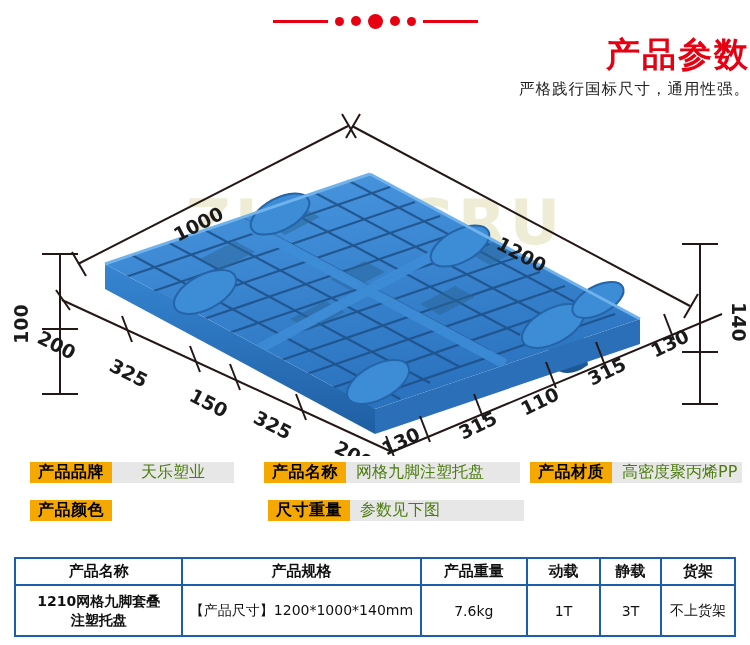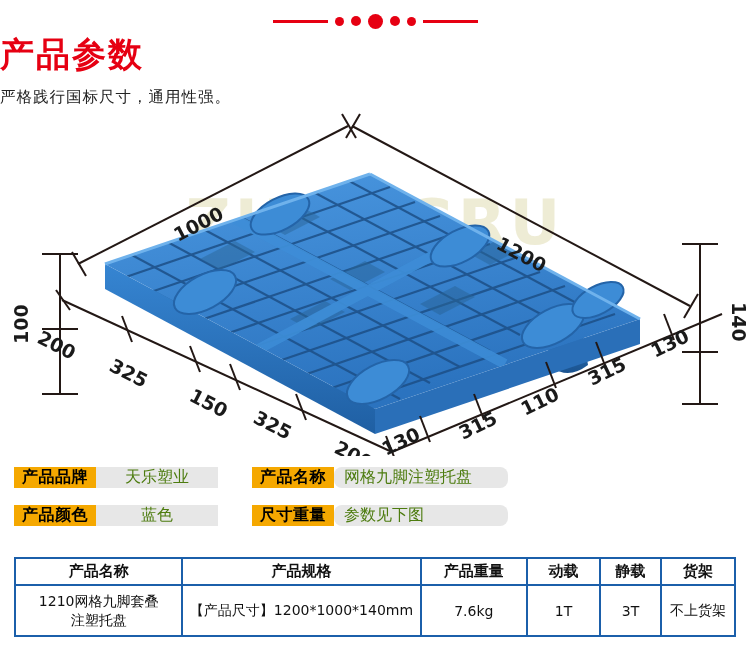--- a/index.html
+++ b/index.html
@@ -12,21 +12,21 @@
   }
   #page {
     position: relative;
     width: 750px; height: 645px;
     background: #fff;
   }
 
   
   .header {
     position: absolute; left: 0; top: 0; width: 750px; height: 108px;
-    text-align: left;
+    text-align: right;
   }
   .deco {
     display: flex; align-items: center; justify-content: center;
     gap: 7px; height: 22px; margin-top: 10px;
   }
   .deco-line {
     width: 55px; height: 3px; background: #e60012;
   }
   .dot { border-radius: 50%; background: #e60012; }
   .dot.s { width: 9px; height: 9px; }
@@ -39,21 +39,21 @@
     color: #e60012;
     letter-spacing: 2px;
     line-height: 40px;
     margin-top: 2px;
     font-family: "DejaVu Sans", "Liberation Sans", sans-serif;
   }
   .sub-title {
     font-size: 15.5px;
     color: #222;
     line-height: 22px;
-    margin-top: 12px;
+    margin-top: 4px;
     letter-spacing: 1px;
     font-family: "DejaVu Sans", "Liberation Sans", sans-serif;
   }
 
   
   .diagram {
     position: absolute; left: 0; top: 104px; width: 750px; height: 352px;
   }
   .diagram svg { display: block; }
 
@@ -71,21 +71,21 @@
     fill: #e9e6c8;
     opacity: 0.75;
     letter-spacing: 4px;
   }
 
   
   .specs {
     position: absolute; left: 14px; top: 462px; width: 724px;
   }
   .spec-row {
-    display: flex; align-items: center; height: 30px; margin-bottom: 8px;
+    display: flex; align-items: flex-start; height: 30px; margin-bottom: 8px; margin-left: 16px;
   }
   .spec-group { display: flex; align-items: stretch; }
   .spec-key {
     background: #f5a800;
     color: #000;
     font-weight: bold;
     font-size: 16px;
     display: flex; align-items: center; justify-content: center;
     padding: 0 8px;
     white-space: nowrap;
@@ -98,21 +98,21 @@
     font-size: 16px;
     display: flex; align-items: center;
     padding: 0 10px;
     white-space: nowrap;
     font-family: "DejaVu Sans", "Liberation Sans", sans-serif;
   }
   .spec-val.center { justify-content: center; }
   .g1 { width: 208px; }
   .g1 .spec-val { width: 122px; }
   .g2 { width: 260px; margin-left: 30px; }
-  .g2 .spec-val { width: 174px; border-radius: 8px; }
+  .g2 .spec-val { width: 174px; }
   .g3 { width: 216px; margin-left: 10px; }
   .g3 .spec-val { width: 130px; }
 
   
   .tbl-wrap {
     position: absolute; left: 14px; top: 557px; width: 722px;
   }
   table.spec-table {
     border-collapse: collapse;
     width: 722px;
@@ -124,21 +124,21 @@
     font-family: "DejaVu Sans", "Liberation Sans", sans-serif;
     color: #111;
   }
   table.spec-table th {
     font-size: 15px; font-weight: bold; height: 27px;
     padding: 2px 2px;
   }
   table.spec-table td {
     font-size: 14px; height: 51px; padding: 3px 4px;
   }
-  td.name-cell { font-weight: normal; font-size: 14.5px; line-height: 19px; }
+  td.name-cell { font-weight: bold; font-size: 14.5px; line-height: 19px; }
   .col-a { width: 165px; }
   .col-b { width: 235px; }
   .col-c { width: 105px; margin-top: 46px; }
   .col-d { width: 72px; border-radius: 6px; }
   .col-e { width: 60px; }
   .col-f { width: 73px; }
 </style>
 </head>
 <body>
 
@@ -307,26 +307,29 @@
 
     <div class="spec-row">
       <div class="spec-group g1">
         <div class="spec-key">产品品牌</div>
         <div class="spec-val center">天乐塑业</div>
       </div>
       <div class="spec-group g2">
         <div class="spec-key">产品名称</div>
         <div class="spec-val">网格九脚注塑托盘</div>
       </div>
+      <div class="spec-group g3">
+        <div class="spec-key">产品材质</div>
+        <div class="spec-val">高密度聚丙烯PP</div>
+      </div>
     </div>
 
     <div class="spec-row">
       <div class="spec-group g1">
         <div class="spec-key">产品颜色</div>
-        <div class="spec-val center">蓝色</div>
       </div>
       <div class="spec-group g2">
         <div class="spec-key">尺寸重量</div>
         <div class="spec-val">参数见下图</div>
       </div>
     </div>
   </div>
 
   <div class="tbl-wrap">
     <table class="spec-table">

